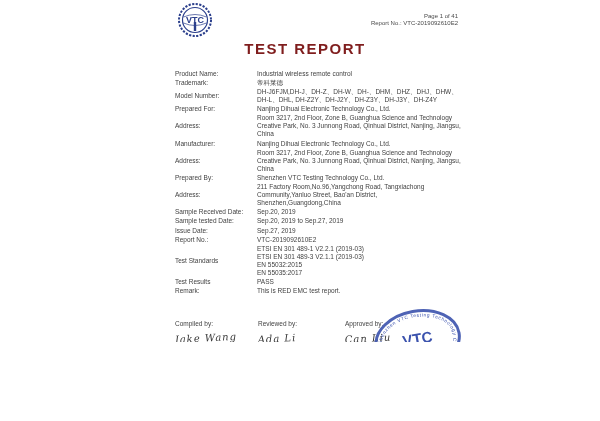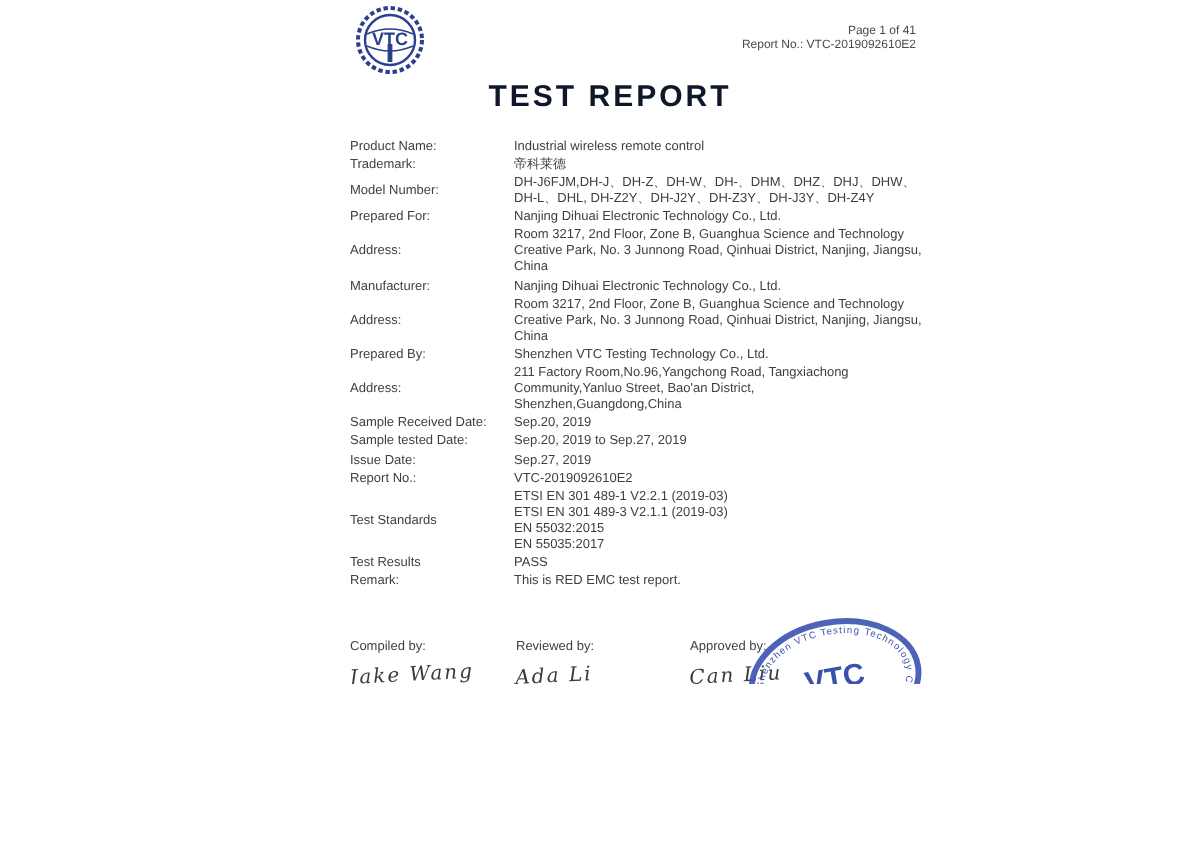--- a/index.html
+++ b/index.html
@@ -4,21 +4,21 @@
 <style>
   html,body{margin:0;padding:0;background:#fff;}
   #page{position:relative;width:600px;height:342px;background:#ffffff;overflow:hidden;
         font-family:"Liberation Sans",sans-serif;color:#3f3f3f;}
 
   
   #logo{position:absolute;left:176px;top:2px;}
   #hdr-right{position:absolute;left:280px;top:13px;width:178px;text-align:right;
              font-size:6px;line-height:7px;color:#4a4a4a;}
   #title{position:absolute;left:160px;top:40px;width:290px;text-align:center;
-         font-size:15px;font-weight:bold;letter-spacing:1.5px;color:#0f172a;}
+         font-size:15px;font-weight:bold;letter-spacing:1.5px;color:#7f1d1d;}
 
   
   #info{position:absolute;left:175px;top:69px;width:286px;}
   .row{display:flex;align-items:center;padding:0.6px 0;}
   .cell{font-size:6.5px;line-height:8px;}
   .lbl{width:82px;flex:none;}
   .val{flex:1;white-space:pre-line;}
 
   
   #sig{position:absolute;left:175px;top:320px;width:290px;height:45px;}

